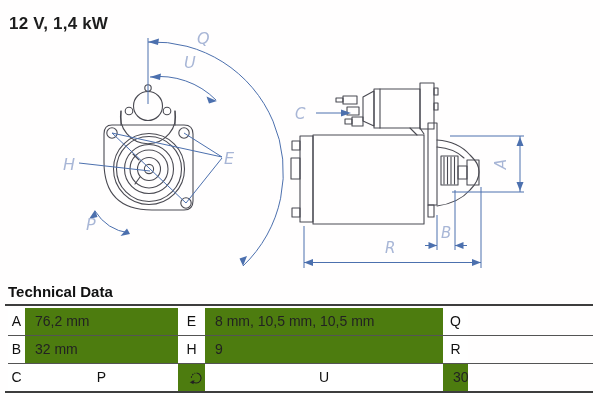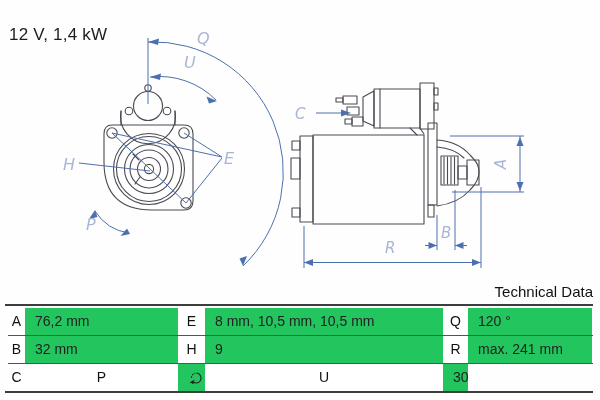--- a/index.html
+++ b/index.html
@@ -1,40 +1,40 @@
 <!DOCTYPE html>
 <html><head>
 <meta charset="utf-8">
 <style>
   html,body{margin:0;padding:0;background:#fff;}
   .page{
     position:relative;width:600px;height:400px;background:#fffefe;
     font-family:"Liberation Sans",sans-serif;overflow:hidden;
   }
   .hdr{
-    position:absolute;left:9px;top:25px;font-size:17px;font-weight:normal;
+    position:absolute;left:9px;top:14px;font-size:17px;font-weight:bold;
     color:#1d1d1d;letter-spacing:.2px;
   }
   .diagram{position:absolute;left:0;top:0;}
   .part{fill:none;stroke:#4a4a52;stroke-width:1.1;stroke-linejoin:round;stroke-linecap:round;}
   .dim{fill:none;stroke:#4c70ae;stroke-width:1;}
   .arrow{fill:#4c70ae;stroke:none;}
   .dlab{font-family:"DejaVu Sans",sans-serif;font-style:italic;font-size:16px;fill:#a8b6d6;}
   .dlab.small{font-size:15px;}
   
   .tech{position:absolute;left:5px;top:283px;width:588px;}
-  .tech-h{font-size:15px;font-weight:normal;color:#111;margin:0 0 4px 3px;text-align:right;}
+  .tech-h{font-size:15px;font-weight:bold;color:#111;margin:0 0 4px 3px;}
   .ttable{border-top:2px solid #3d3d3d;border-bottom:2px solid #3d3d3d;padding-top:2px;}
   .tr{
     display:grid;grid-template-columns:17px 153px 27px 238px 25px 124px;
     margin-left:3px;height:27px;line-height:27px;
   }
   .tr + .tr{border-top:1px solid #545454;}
   .k{background:#fff;color:#111;font-size:14px;text-align:center;}
-  .v{background:#22c55e;color:#222;font-size:14px;padding-left:10px;white-space:nowrap;overflow:hidden;}
+  .v{background:#4d7c0f;color:#222;font-size:14px;padding-left:10px;white-space:nowrap;overflow:hidden;}
   .v.icon-cell{display:flex;align-items:center;}
   .roticon{display:block;}
 </style>
 </head>
 <body>
 
 <div class="page">
 
   <div class="hdr">12 V, 1,4 kW</div>
 
@@ -167,30 +167,28 @@
   <div class="tech">
     <div class="tech-h">Technical Data</div>
     <div class="ttable">
 
       <div class="tr">
         <div class="k">A</div>
         <div class="v">76,2 mm</div>
         <div class="k">E</div>
         <div class="v">8 mm, 10,5 mm, 10,5 mm</div>
         <div class="k">Q</div>
-        <div class="v">120 °</div>
       </div>
 
       <div class="tr">
         <div class="k">B</div>
         <div class="v">32 mm</div>
         <div class="k">H</div>
         <div class="v">9</div>
         <div class="k">R</div>
-        <div class="v">max. 241 mm</div>
       </div>
 
       <div class="tr">
         <div class="k">C</div>
         <div class="k">P</div>
         <div class="v icon-cell">
           <svg class="roticon" width="22" height="20" viewBox="0 0 22 20">
             <path d="M11 3.5 A6.5 6.5 0 1 1 5.2 13.8" fill="none" stroke="#222" stroke-width="1.4"></path>
             <path d="M4.4 9.2 A6.5 6.5 0 0 1 9 3.8" fill="none" stroke="#222" stroke-width="1.4" stroke-dasharray="1,2.6" stroke-linecap="round"></path>
             <path d="M2.2 15.6 L8.4 12.6 L7 18.2 Z" fill="#222"></path>

